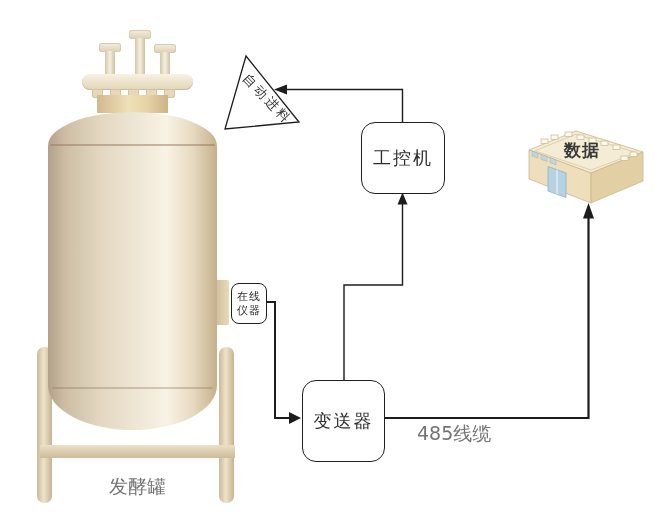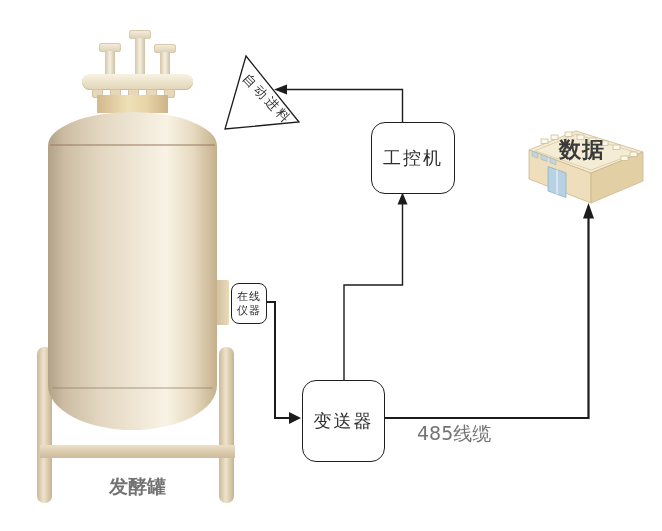--- a/index.html
+++ b/index.html
@@ -36,39 +36,39 @@
   .crossbar{left:40px;top:445px;width:195px;height:13px;
     background:linear-gradient(180deg,#ece0c6,#cdbb9a);}
   .sensor-port{left:214px;top:280px;width:15px;height:45px;border-radius:2px;
     background:linear-gradient(90deg,#cdbb9a,#e9dab8);}
   
   .node-box{
     background:#ffffff;border:1.5px solid #1f1f1f;border-radius:14px;
     display:flex;align-items:center;justify-content:center;
     font-size:18px;letter-spacing:2px;color:#2d2d2d;
   }
-  .box-ipc{left:371px;top:122px;width:82px;height:70px;border-width:1.3px;font-family:Liberation Serif, serif;}
+  .box-ipc{left:361px;top:122px;width:82px;height:70px;border-width:1.3px;font-family:Liberation Serif, serif;}
   .box-transmitter{left:302px;top:380px;width:81px;height:80px;border-width:1.6px;}
   .box-instrument{
     left:231px;top:283px;width:34px;height:39px;border-radius:8px;
     background:#fff;border:1.6px solid #1f1f1f;
     font-size:11px;line-height:13.5px;letter-spacing:1px;
     display:flex;flex-direction:column;align-items:center;justify-content:center;color:#2d2d2d;
   }
   
   .lbl{color:#737373;}
-  .lbl-tank{left:85px;top:474px;width:105px;text-align:center;font-size:19px;font-weight:bold;}
+  .lbl-tank{left:85px;top:474px;width:105px;text-align:center;font-size:19px;font-weight:normal;}
   .lbl-cable{left:417px;top:421px;font-size:19px;}
   .lbl-feed{
     left:236px;top:88px;width:58px;text-align:center;font-size:13px;letter-spacing:3px;
     transform:rotate(46deg);transform-origin:center;white-space:nowrap;color:#2d2d2d;
   }
   .lbl-datacenter{
     left:547px;top:140px;width:70px;text-align:center;
-    font-size:22px;font-weight:bold;line-height:20.5px;color:#3a3a3a;letter-spacing:1px;
+    font-size:17px;font-weight:bold;line-height:20.5px;color:#3a3a3a;letter-spacing:1px;
   }
   svg.overlay{position:absolute;left:0;top:0;pointer-events:none;}
 </style>
 </head>
 <body>
 
 <div id="stage">
 
   <div class="abs leg" style="left:37px;"></div>
   <div class="abs leg" style="left:219px;"></div>

